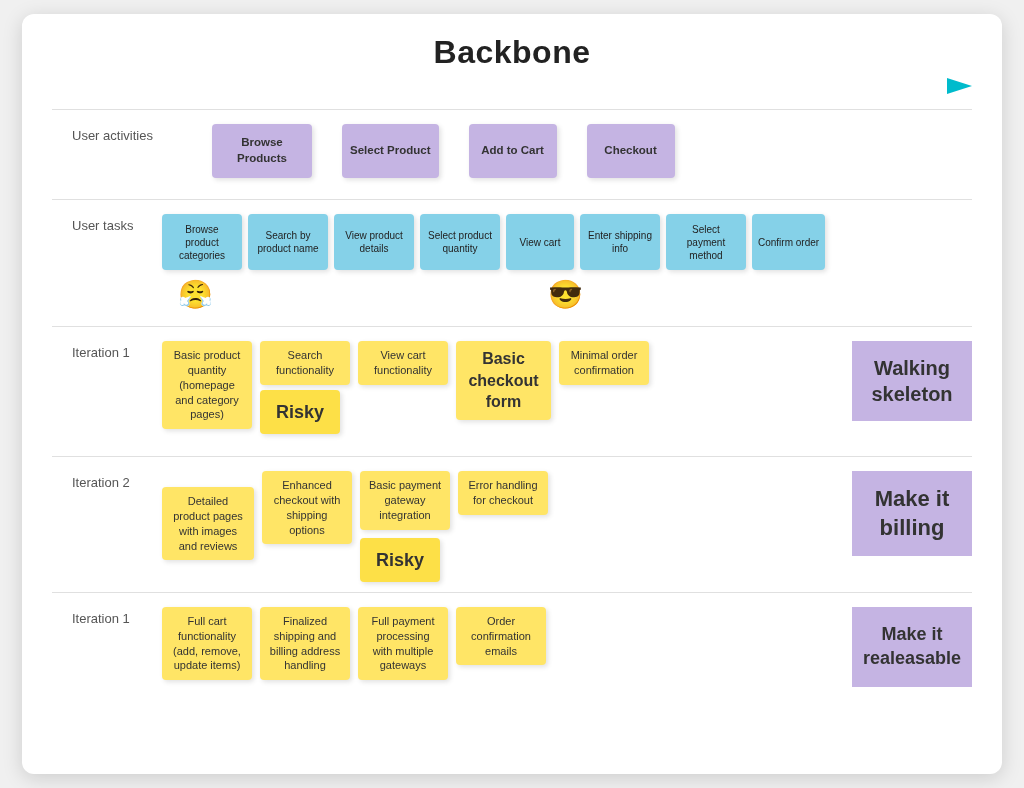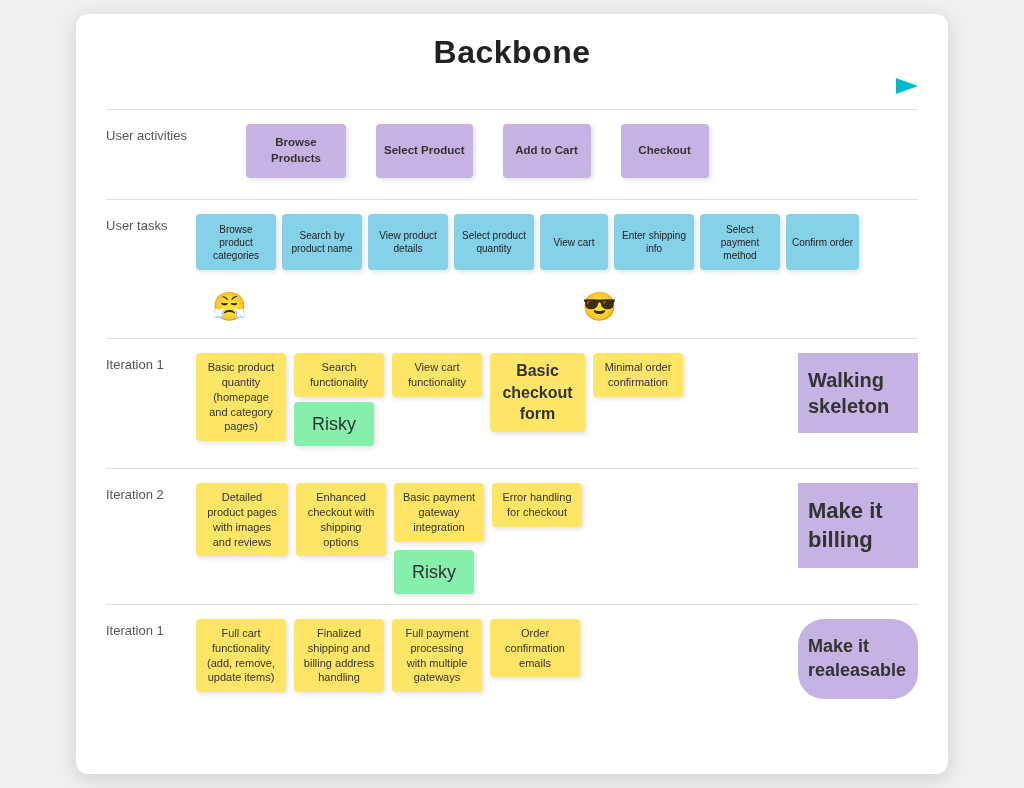--- a/index.html
+++ b/index.html
@@ -9,21 +9,21 @@
       display: flex;
       justify-content: center;
       align-items: center;
       min-height: 100vh;
       padding: 10px;
     }
     .diagram-container {
       background: white;
       border-radius: 12px;
       box-shadow: 0 4px 20px rgba(0,0,0,0.15);
-      width: 872px;
+      width: 980px;
       min-height: 760px;
       padding: 20px 30px 30px 30px;
       position: relative;
     }
     
     .title {
       text-align: center;
       font-size: 32px;
       font-weight: 700;
       color: #222;
@@ -50,20 +50,21 @@
       position: relative;
       min-height: 90px;
     }
     .row-label {
       font-size: 13px;
       color: #555;
       width: 90px;
       min-width: 90px;
       padding-top: 4px;
       font-weight: 500;
+      margin-left: 20px;
     }
     .row-content {
       flex: 1;
       display: flex;
       flex-wrap: wrap;
       gap: 8px;
       align-items: center;
       position: relative;
     }
     
@@ -84,28 +85,29 @@
       background: #C5B4E3;
       font-size: 20px;
       font-weight: 700;
       color: #333;
       min-width: 100px;
       max-width: 120px;
       min-height: 80px;
       display: flex;
       align-items: center;
       justify-content: center;
+      text-align: center;
       line-height: 1.3;
       padding: 14px 10px;
     }
     .note-risky {
-      background: #86efac;
+      background: #fde047;
       color: #333;
       font-size: 18px;
-      font-weight: 400;
+      font-weight: 700;
       min-width: 80px;
       max-width: 90px;
       text-align: center;
       padding: 10px 8px;
     }
     
     .avatar {
       width: 44px;
       height: 44px;
       display: flex;
@@ -178,21 +180,21 @@
     <div class="row-content" style="gap:30px; padding-left:50px;">
       <div class="note-activity">Browse Products</div>
       <div class="note-activity">Select Product</div>
       <div class="note-activity">Add to Cart</div>
       <div class="note-activity">Checkout</div>
     </div>
   </div>
 
   <div class="row-section" style="min-height:120px;">
     <div class="row-label">User tasks</div>
-    <div style="flex:1; display:flex; flex-direction:column; gap:12px;">
+    <div style="flex:1; display:flex; flex-direction:column; gap:0;">
       <div style="display:flex; gap:6px; align-items:flex-start;">
         <div class="note-task">Browse product categories</div>
         <div class="note-task">Search by product name</div>
         <div class="note-task">View product details</div>
         <div class="note-task">Select product quantity</div>
         <div class="note-task">View cart</div>
         <div class="note-task">Enter shipping info</div>
         <div class="note-task">Select payment method</div>
         <div class="note-task">Confirm order</div>
       </div>
@@ -234,21 +236,21 @@
       </div>
       <div style="flex:1;"></div>
 
       <div class="note-purple-big">Walking skeleton</div>
     </div>
   </div>
 
   <div class="row-section" style="min-height:130px;">
     <div class="row-label">Iteration 2</div>
     <div style="flex:1; display:flex; align-items:flex-start; gap:8px;">
-      <div style="display:flex; flex-direction:column; align-items:flex-start; gap:5px;">
+      <div style="display:flex; flex-direction:column; align-items:flex-start; gap:5px;margin-top:16px;">
         <div class="note note-yellow" style="max-width:92px;">Detailed product pages with images and reviews</div>
       </div>
       <div style="display:flex; flex-direction:column; align-items:flex-start; gap:5px;">
         <div class="note note-yellow">Enhanced checkout with shipping options</div>
       </div>
       <div style="display:flex; flex-direction:column; align-items:flex-start; gap:5px;">
         <div class="note note-yellow">Basic payment gateway integration</div>
         <div class="note note-risky" style="margin-top:3px;">Risky</div>
       </div>
       <div style="display:flex; flex-direction:column; align-items:flex-start; gap:5px;">
@@ -262,17 +264,17 @@
 
   <div class="row-section" style="min-height:120px;">
     <div class="row-label">Iteration 1</div>
     <div style="flex:1; display:flex; align-items:flex-start; gap:8px;">
       <div class="note note-yellow" style="max-width:90px;">Full cart functionality (add, remove, update items)</div>
       <div class="note note-yellow">Finalized shipping and billing address handling</div>
       <div class="note note-yellow">Full payment processing with multiple gateways</div>
       <div class="note note-yellow">Order confirmation emails</div>
       <div style="flex:1;"></div>
 
-      <div class="note-purple-big" style="font-size:18px;border-radius:26px;">Make it realeasable</div>
+      <div class="note-purple-big" style="font-size:18px;">Make it realeasable</div>
     </div>
   </div>
 
 </div>
 
 </body></html>

